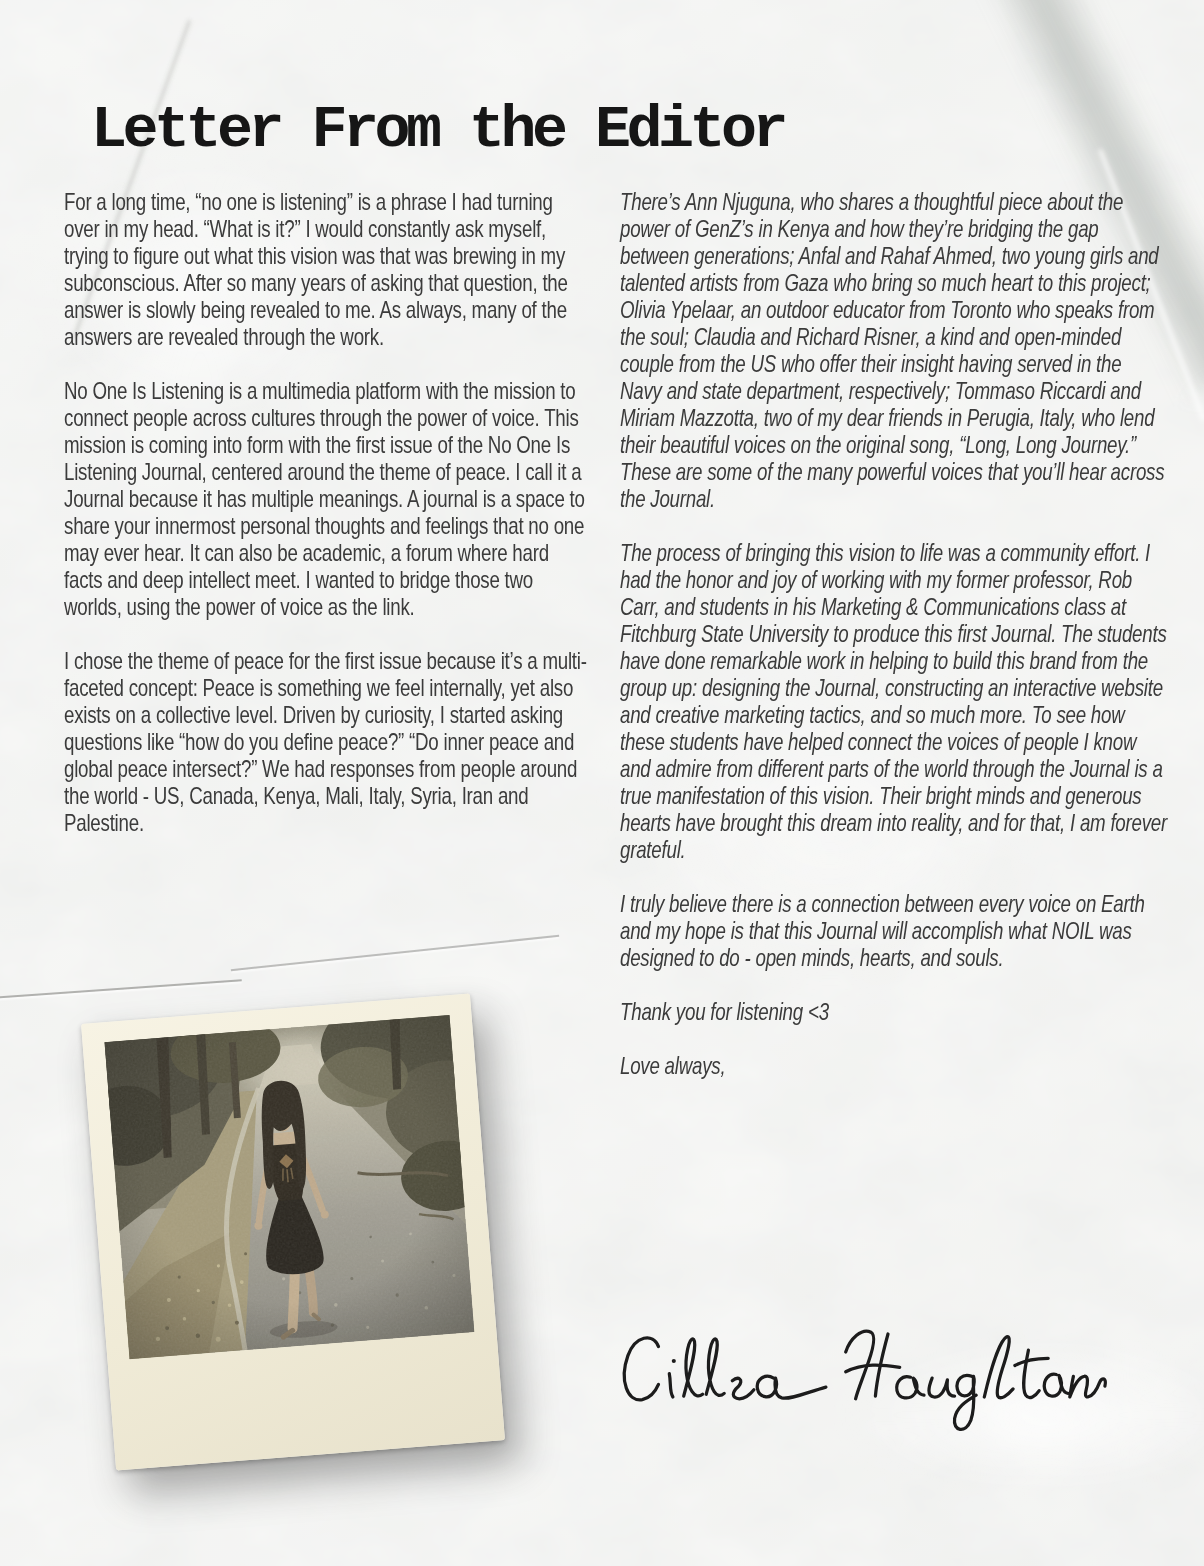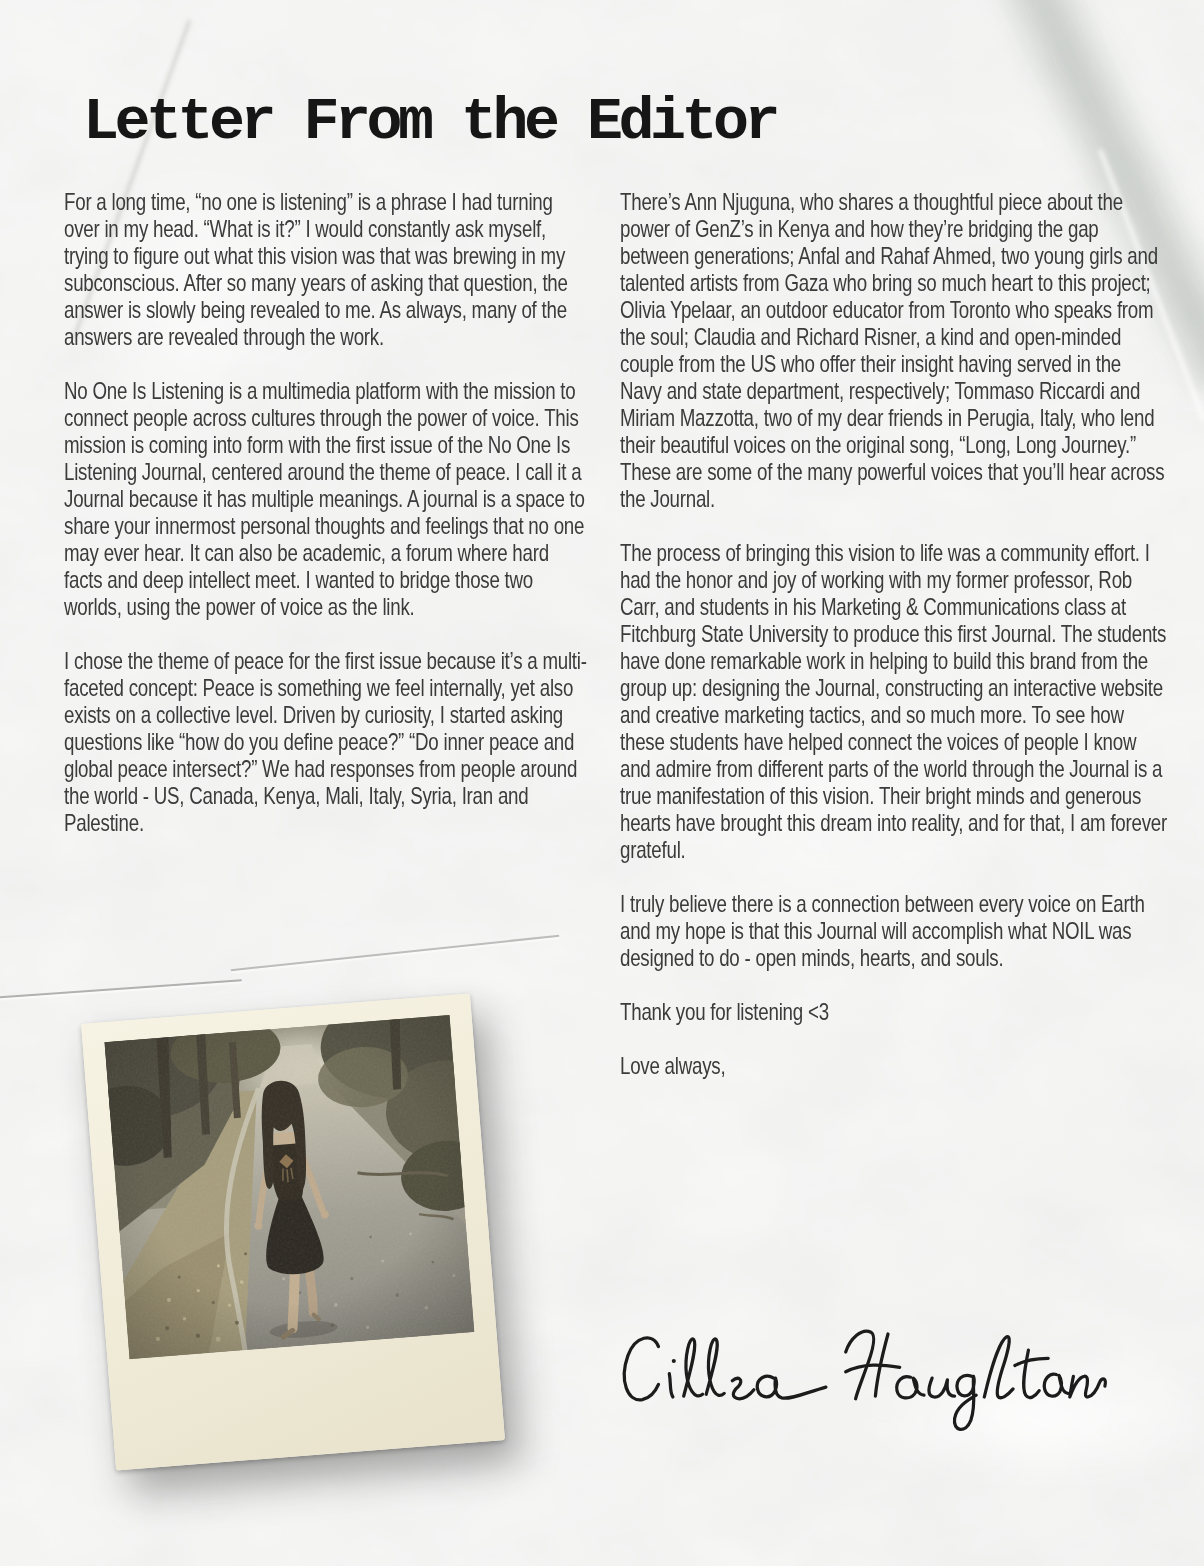--- a/index.html
+++ b/index.html
@@ -18,26 +18,26 @@
   .crack1{left:-8px;top:988px;width:250px;height:2px;transform:rotate(-4deg);
           background:rgba(122,122,119,.55);box-shadow:0 2px 2px rgba(255,255,255,.8);}
   .crack2{left:230px;top:952px;width:330px;height:2px;transform:rotate(-6deg);
           background:rgba(122,122,119,.45);box-shadow:0 2px 2px rgba(255,255,255,.7);}
   .patch1{left:40px;top:150px;width:320px;height:280px;border-radius:50%;
           background:radial-gradient(closest-side,rgba(255,255,255,.55),rgba(255,255,255,0));filter:blur(18px);}
   .patch2{left:620px;top:660px;width:420px;height:320px;border-radius:50%;
           background:radial-gradient(closest-side,rgba(255,255,255,.4),rgba(255,255,255,0));filter:blur(22px);}
   .patch3{left:850px;top:1340px;width:390px;height:150px;border-radius:50%;
           background:radial-gradient(closest-side,rgba(255,255,255,.8),rgba(255,255,255,0));filter:blur(14px);}
-  .title{position:absolute;left:83px;top:92px;margin:0;
+  .title{position:absolute;left:83px;top:92px;margin:8px;
          font-family:"Liberation Mono","DejaVu Sans Mono",monospace;
          font-weight:bold;font-size:60px;line-height:1;letter-spacing:-4.5px;color:#161616;}
   .col{position:absolute;top:188px;}
   .col-left{left:64px;width:530px;}
-  .col-right{left:620px;width:550px;}
+  .col-right{left:620px;width:550px;font-style:italic;}
   .col-inner{transform:scaleX(0.78);transform-origin:0 0;
              font-size:24px;line-height:27px;letter-spacing:-0.3px;color:#3b3b3b;}
   .col-left .col-inner{width:672px;}
   .col-right .col-inner{width:702px;}
   .col-inner p{margin:0 0 27px 0;}
   .polaroid{position:absolute;left:98px;top:1008px;width:346px;height:408px;
             padding:20px 22px;transform:rotate(-4.5deg);border-radius:3px;
             background:linear-gradient(160deg,#f7f3e4 0%,#f0ebd7 55%,#e8e2cc 100%);
             box-shadow:0 2px 5px rgba(0,0,0,.25),14px 24px 38px rgba(40,40,40,.38);}
   .photo{display:block;width:346px;height:318px;box-shadow:inset 0 0 8px rgba(0,0,0,.35);}

